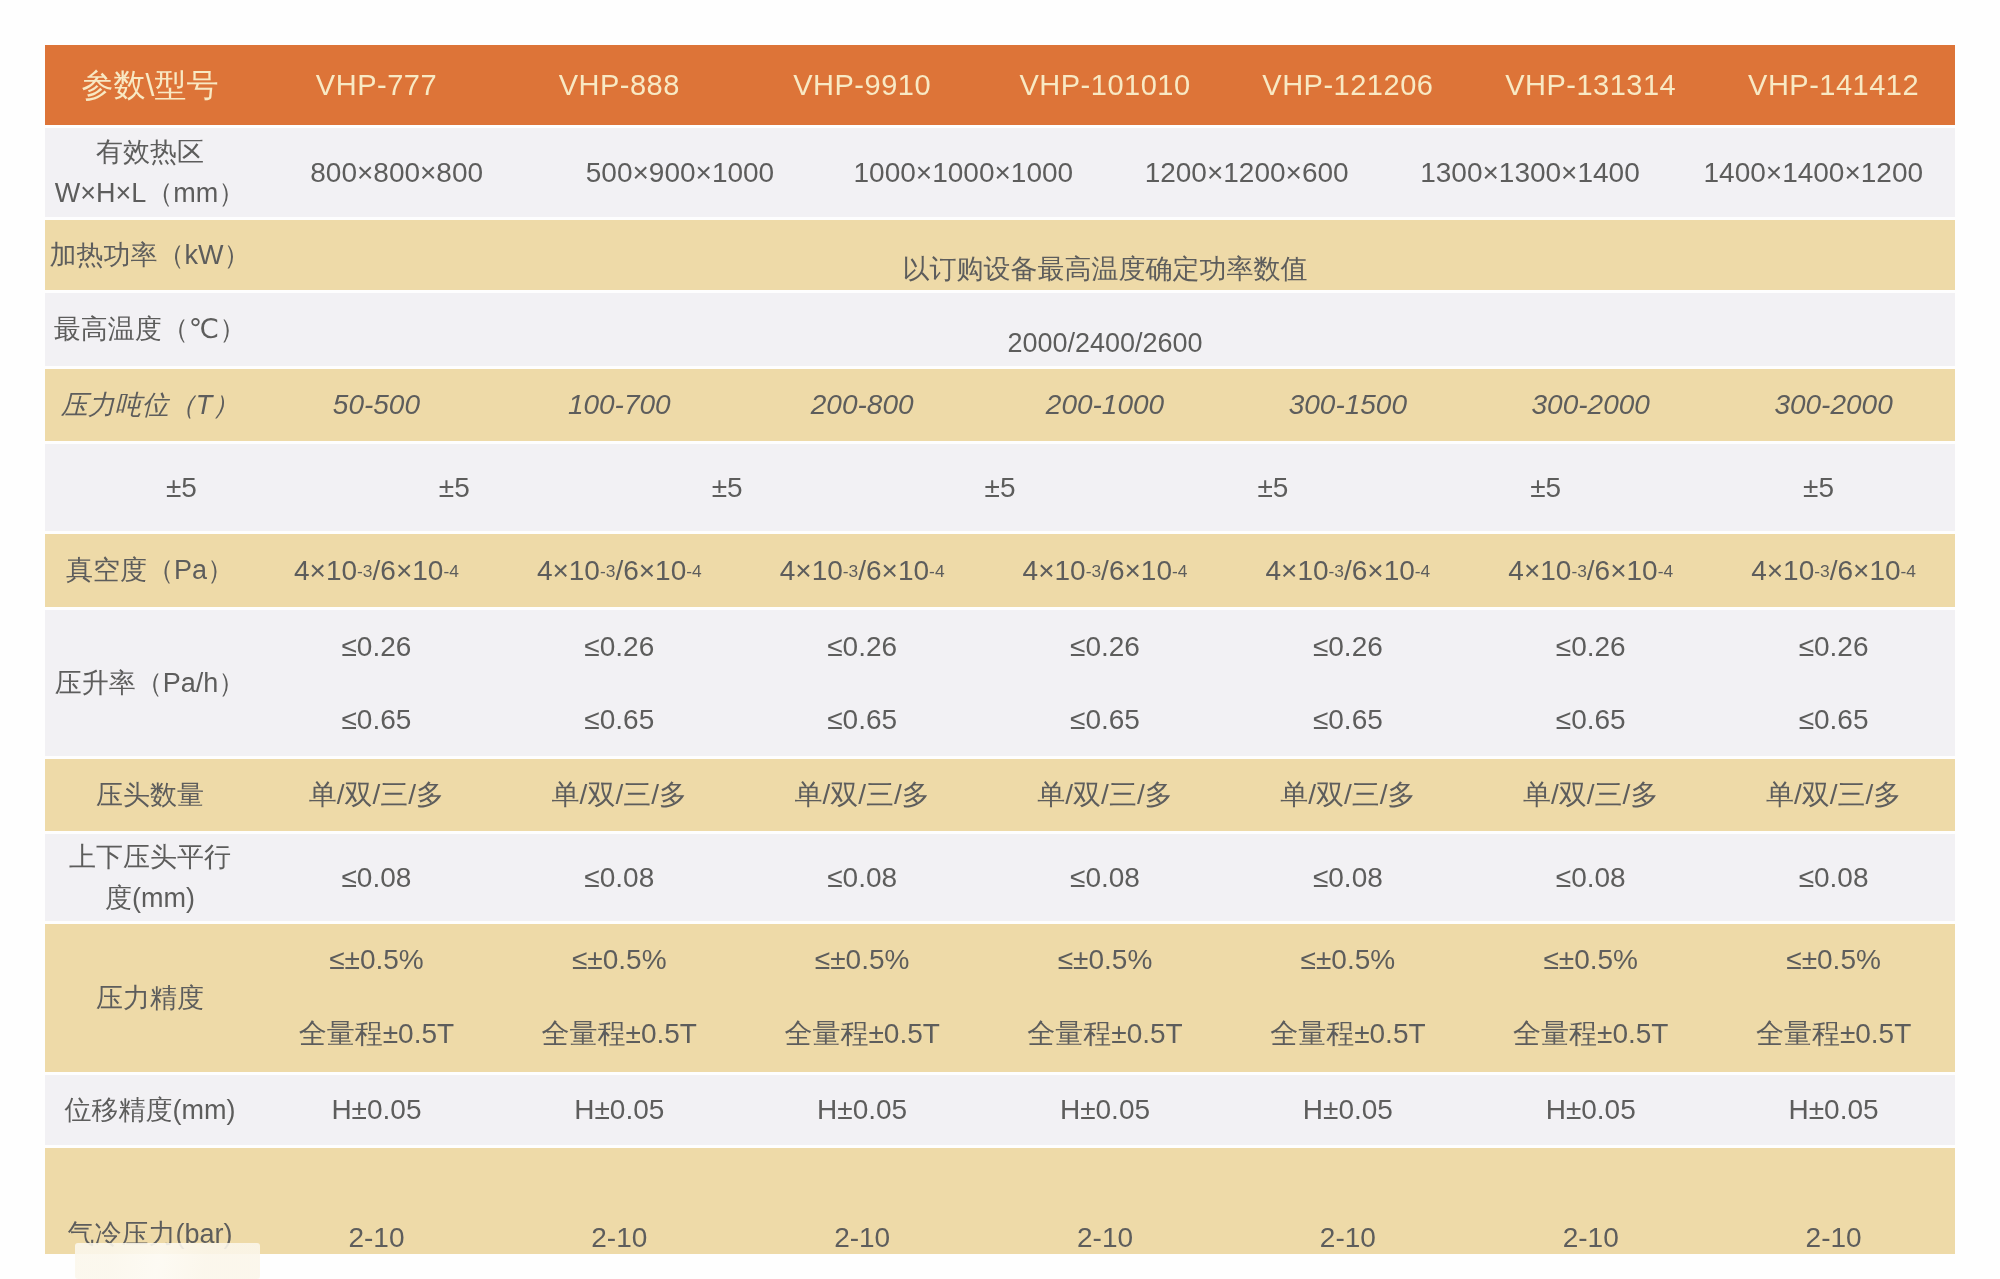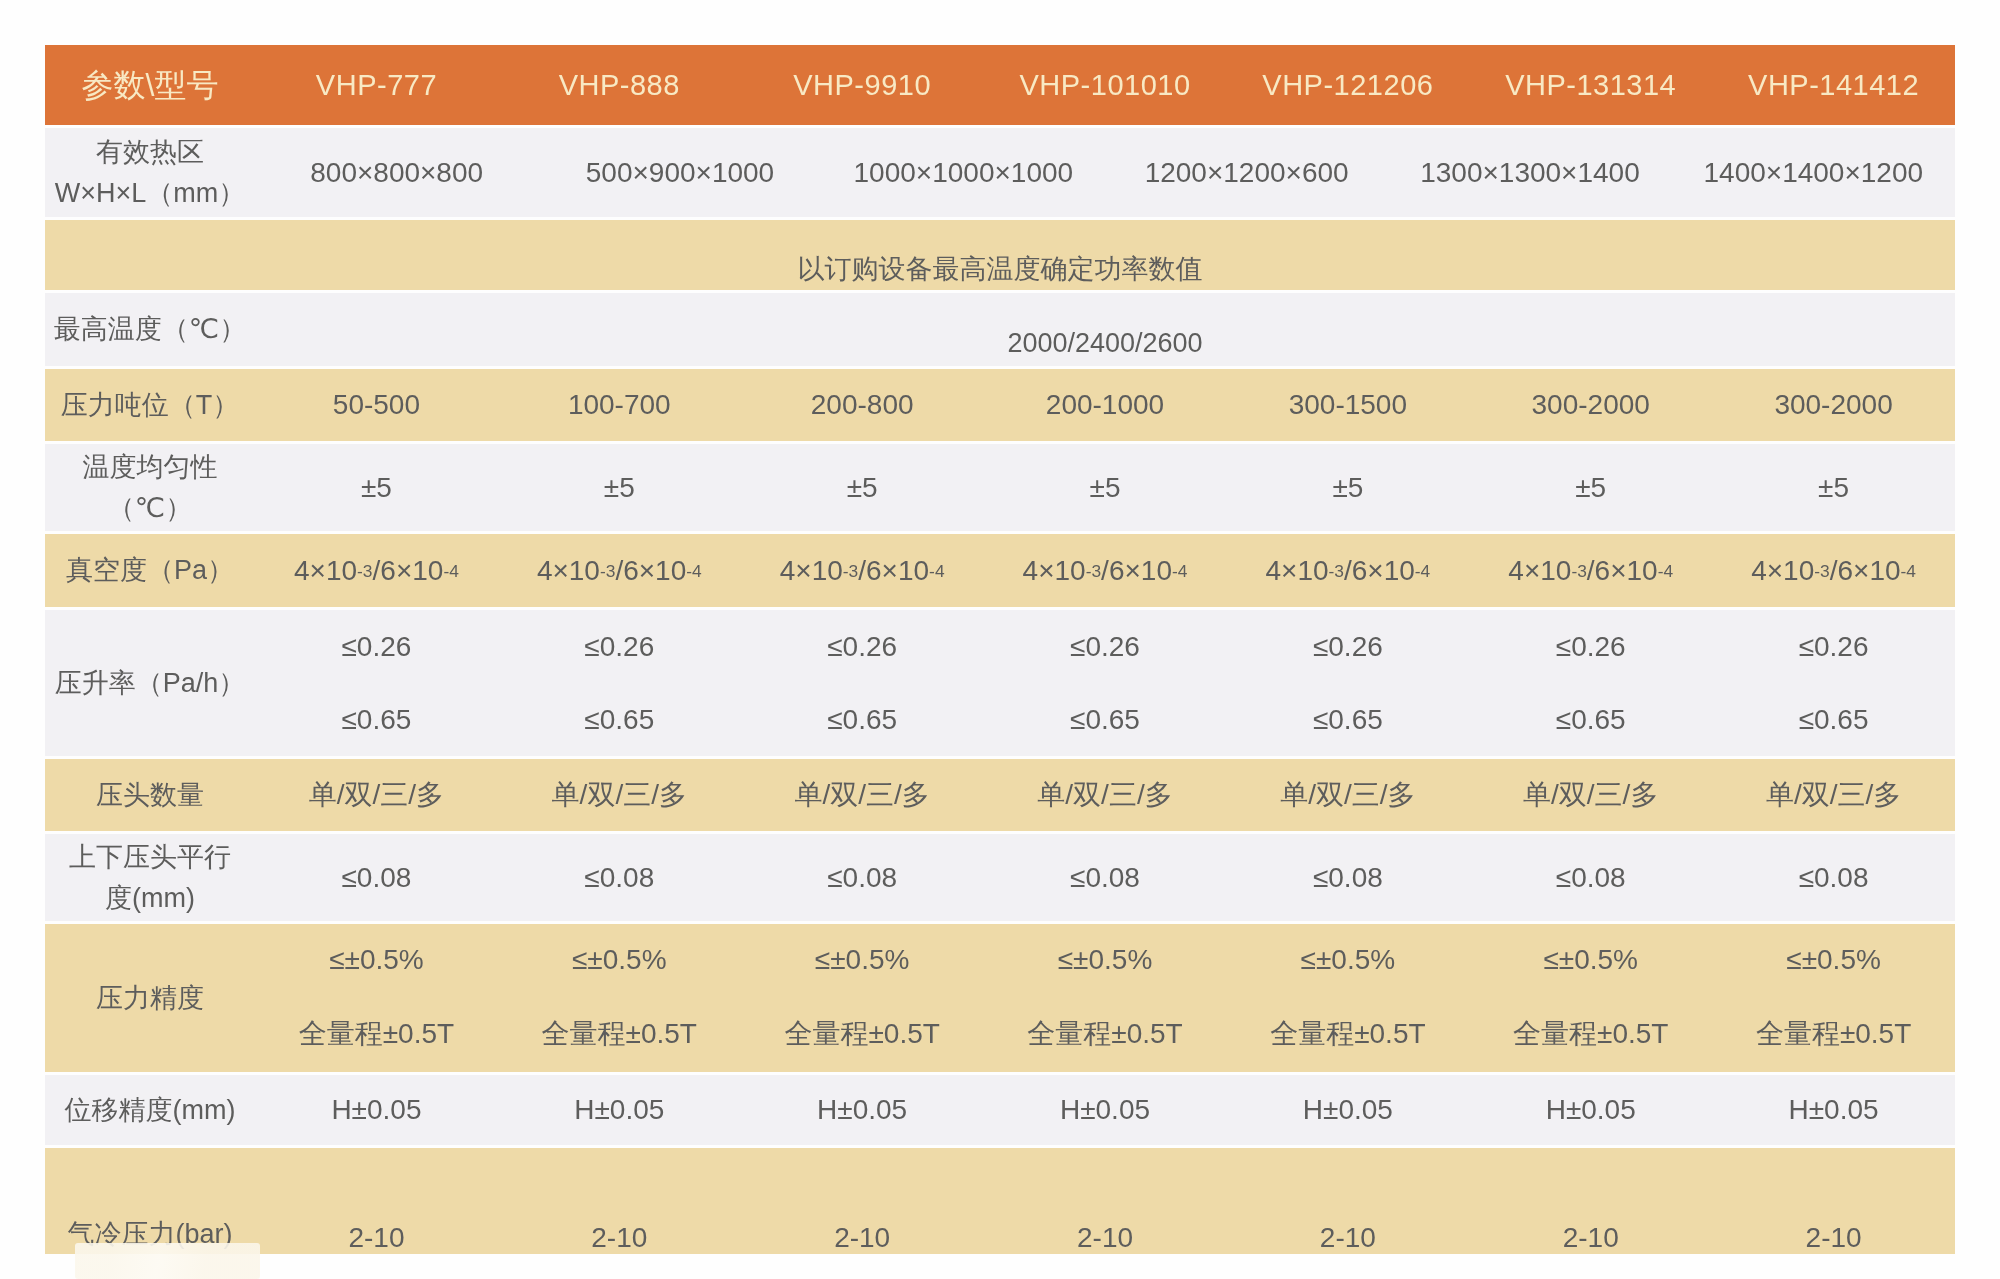--- a/index.html
+++ b/index.html
@@ -63,47 +63,46 @@
       <div class="vals">
         <div class="vcell">800×800×800</div>
         <div class="vcell">500×900×1000</div>
         <div class="vcell">1000×1000×1000</div>
         <div class="vcell">1200×1200×600</div>
         <div class="vcell">1300×1300×1400</div>
         <div class="vcell">1400×1400×1200</div>
       </div>
     </div>
     <div class="row bg-tan" style="height: 70px;">
+      <div class="cell-label">
+        <span>加热功率（kW）</span>
+      </div>
       <div class="span-cell">以订购设备最高温度确定功率数值</div>
     </div>
     <div class="row bg-gray" style="height: 73px;">
       <div class="cell-label">
         <span>最高温度（℃）</span>
       </div>
       <div class="span-cell">2000/2400/2600</div>
     </div>
-    <div class="row bg-tan" style="height: 72px;">
+    <div class="row bg-tan" style="height: 72px; font-style: italic;">
       <div class="cell-label">
         <span>压力吨位（T）</span>
       </div>
       <div class="vals">
         <div class="vcell">50-500</div>
         <div class="vcell">100-700</div>
         <div class="vcell">200-800</div>
         <div class="vcell">200-1000</div>
         <div class="vcell">300-1500</div>
         <div class="vcell">300-2000</div>
         <div class="vcell">300-2000</div>
       </div>
     </div>
     <div class="row bg-gray" style="height: 87px;">
-      <div class="cell-label">
-        <span>温度均匀性</span>
-        <span>（℃）</span>
-      </div>
       <div class="vals">
         <div class="vcell">±5</div>
         <div class="vcell">±5</div>
         <div class="vcell">±5</div>
         <div class="vcell">±5</div>
         <div class="vcell">±5</div>
         <div class="vcell">±5</div>
         <div class="vcell">±5</div>
       </div>
     </div>

